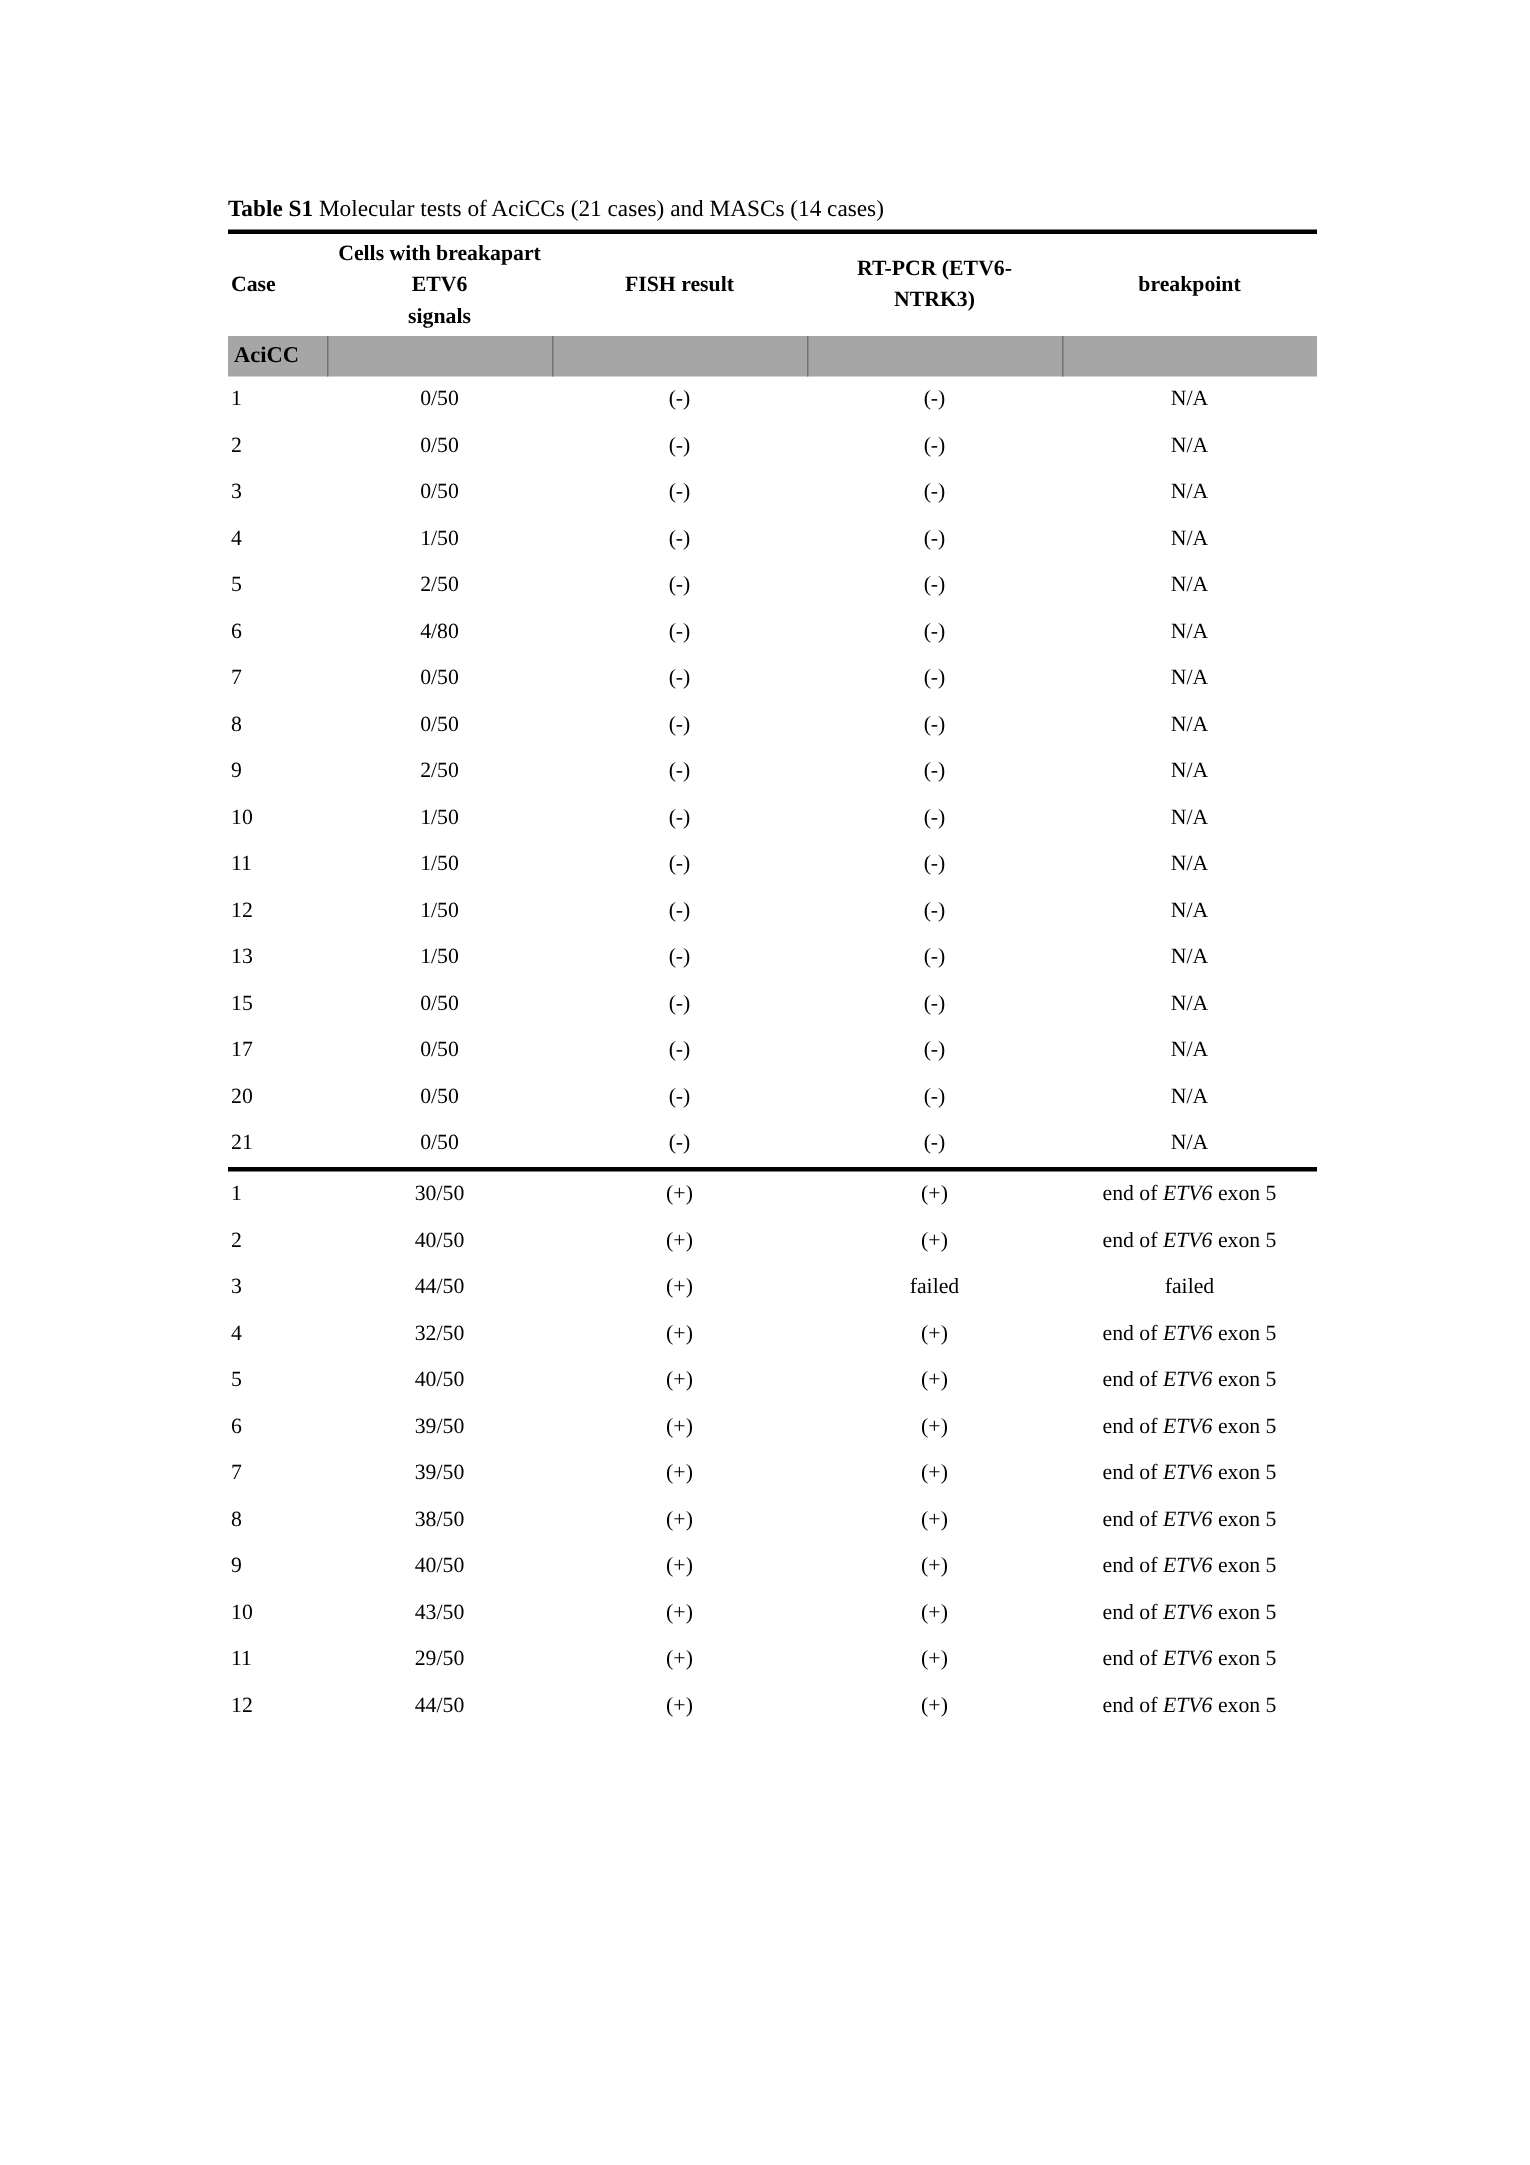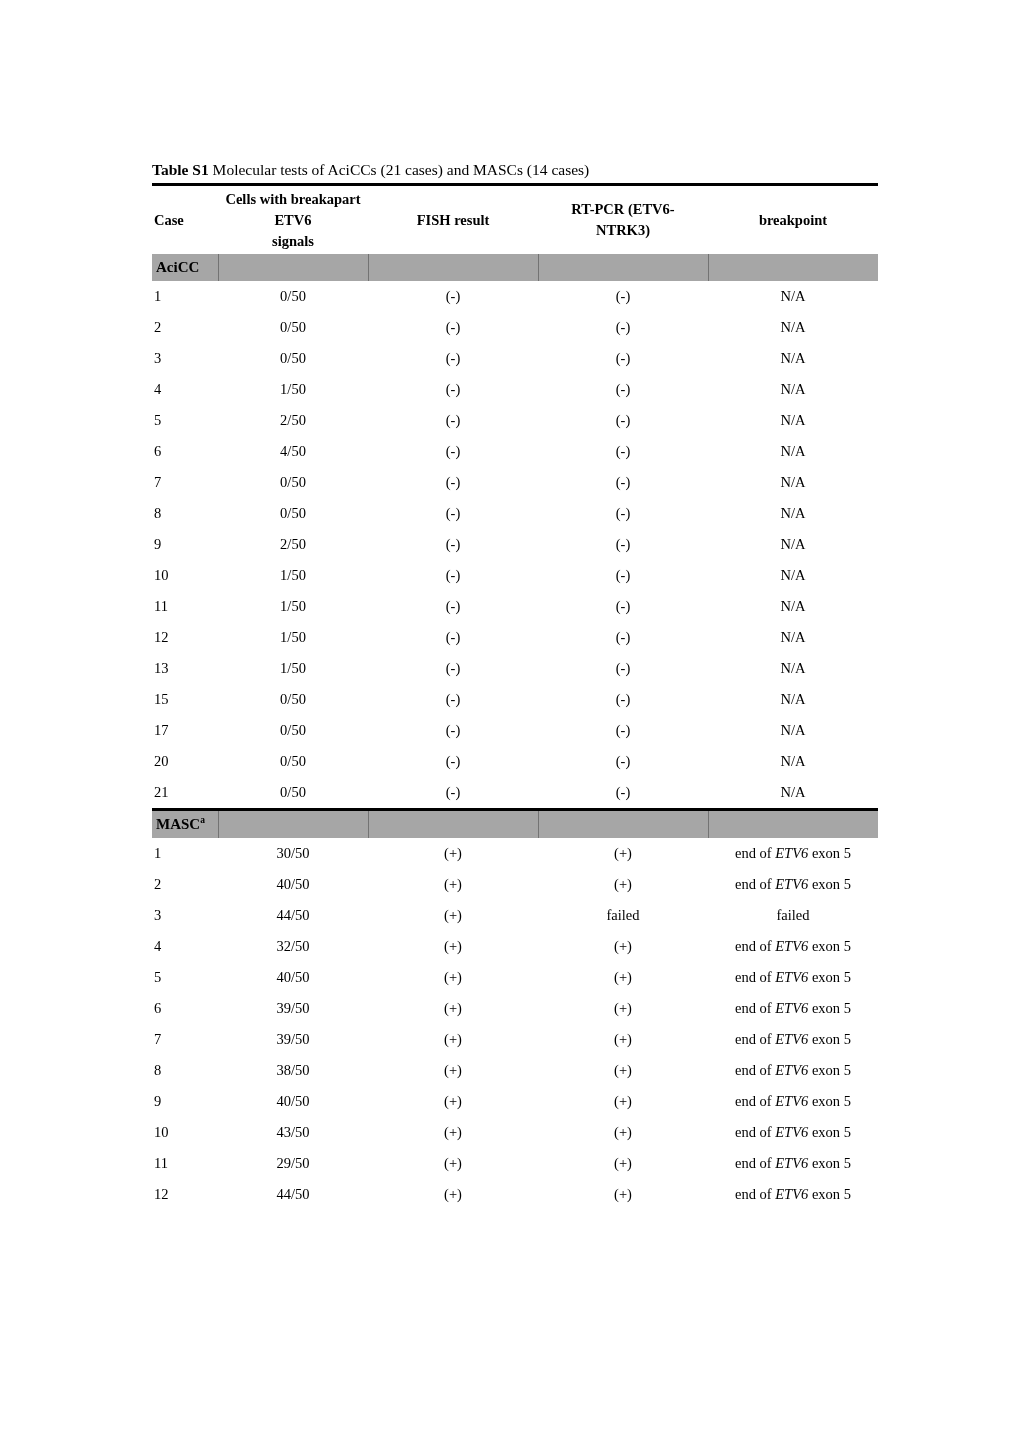--- a/index.html
+++ b/index.html
@@ -14,21 +14,20 @@
     color: #000000;
     position: relative;
     overflow: hidden;
   }
 
   .page {
     position: absolute;
     left: 152px;
     top: 130px;
     width: 726px;
-    margin-top: 30px;
   }
 
   
   .caption {
     font-size: 15.5px;
     line-height: 20px;
     padding-bottom: 3px;
     white-space: nowrap;
   }
   .caption .lead {
@@ -200,21 +199,21 @@
         </tr>
         <tr class="row">
           <td class="cell-case">5</td>
           <td class="cell-cells">2/50</td>
           <td class="cell-fish">(-)</td>
           <td class="cell-rtpcr">(-)</td>
           <td class="cell-break">N/A</td>
         </tr>
         <tr class="row">
           <td class="cell-case">6</td>
-          <td class="cell-cells">4/50</td>
+          <td class="cell-cells">4/80</td>
           <td class="cell-fish">(-)</td>
           <td class="cell-rtpcr">(-)</td>
           <td class="cell-break">N/A</td>
         </tr>
         <tr class="row">
           <td class="cell-case">7</td>
           <td class="cell-cells">0/50</td>
           <td class="cell-fish">(-)</td>
           <td class="cell-rtpcr">(-)</td>
           <td class="cell-break">N/A</td>
@@ -285,27 +284,20 @@
         <tr class="row">
           <td class="cell-case">21</td>
           <td class="cell-cells">0/50</td>
           <td class="cell-fish">(-)</td>
           <td class="cell-rtpcr">(-)</td>
           <td class="cell-break">N/A</td>
         </tr>
         <tr class="rulerow-thick">
           <td colspan="5"></td>
         </tr>
-        <tr class="band">
-          <td class="band-label">MASC<sup>a</sup></td>
-          <td></td>
-          <td></td>
-          <td></td>
-          <td></td>
-        </tr>
         <tr class="row">
           <td class="cell-case">1</td>
           <td class="cell-cells">30/50</td>
           <td class="cell-fish">(+)</td>
           <td class="cell-rtpcr">(+)</td>
           <td class="cell-break">end of <i>ETV6</i> exon 5</td>
         </tr>
         <tr class="row">
           <td class="cell-case">2</td>
           <td class="cell-cells">40/50</td>

